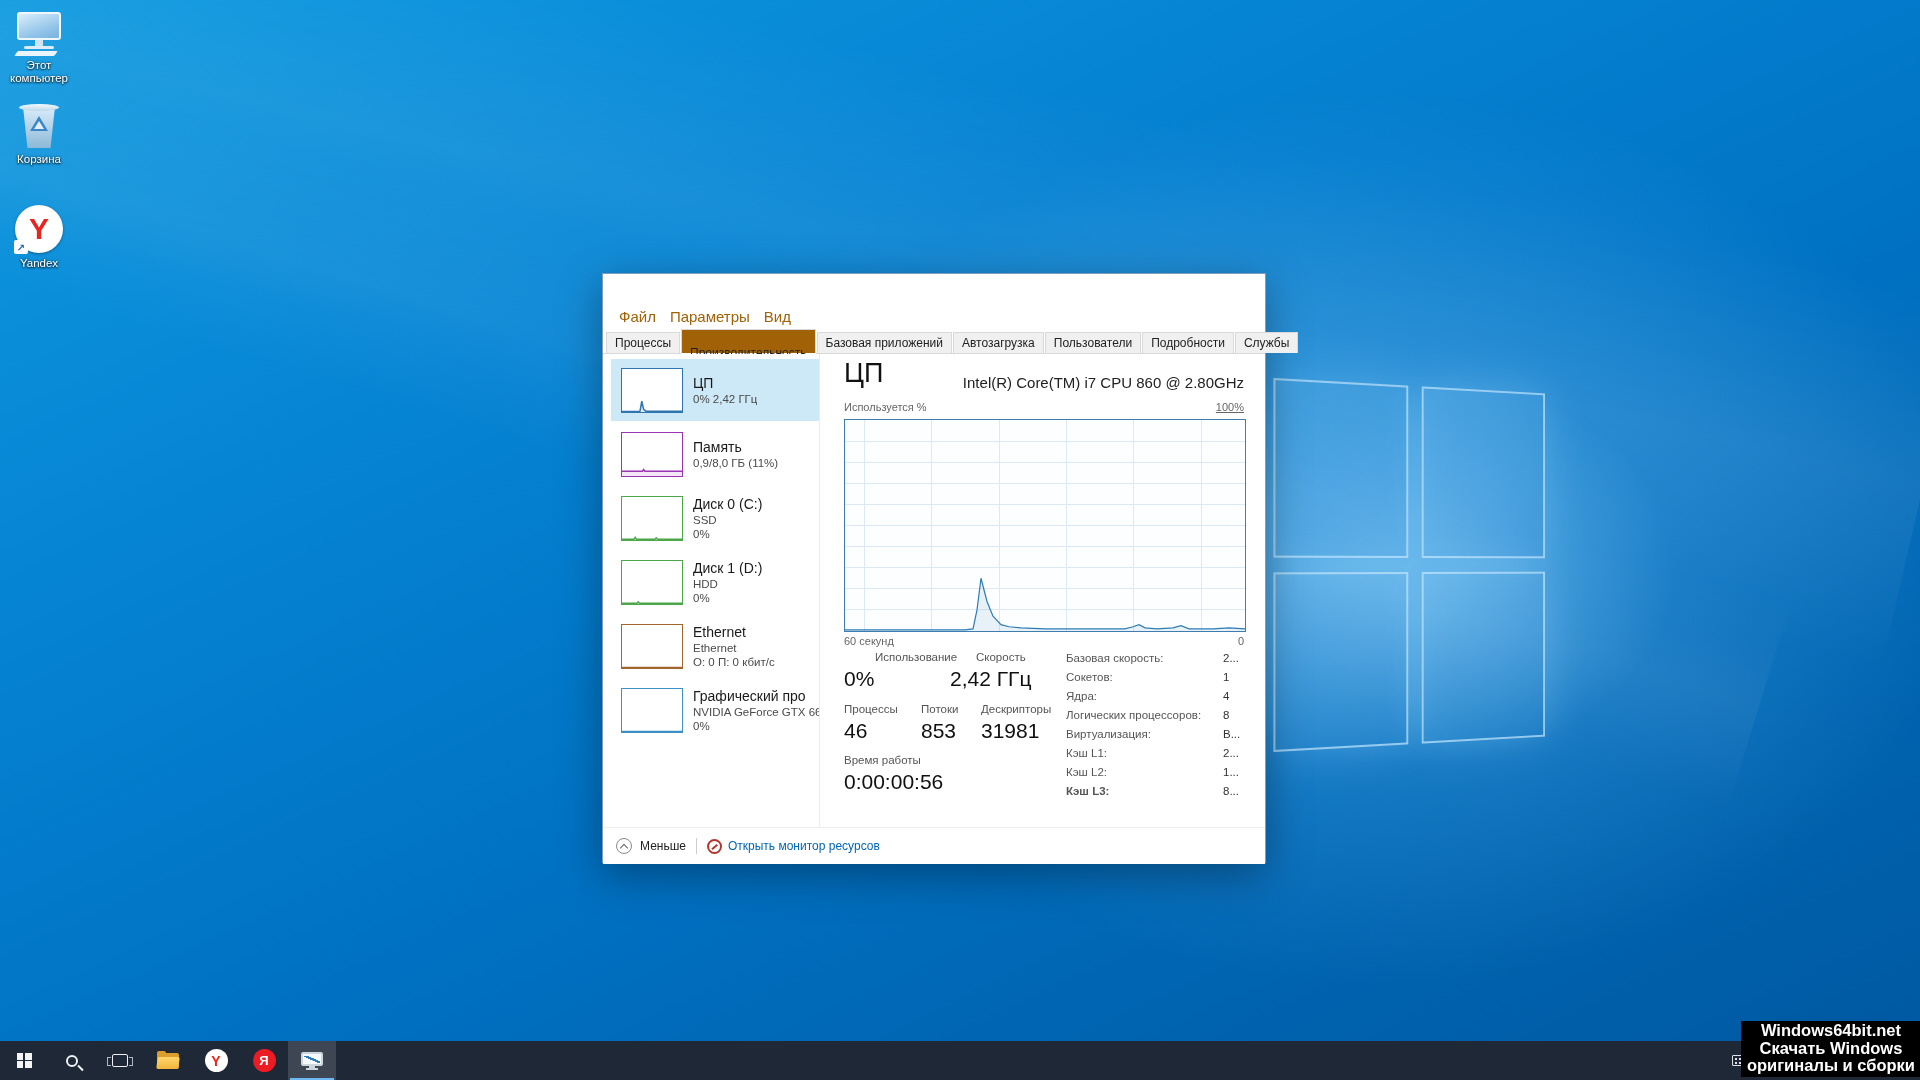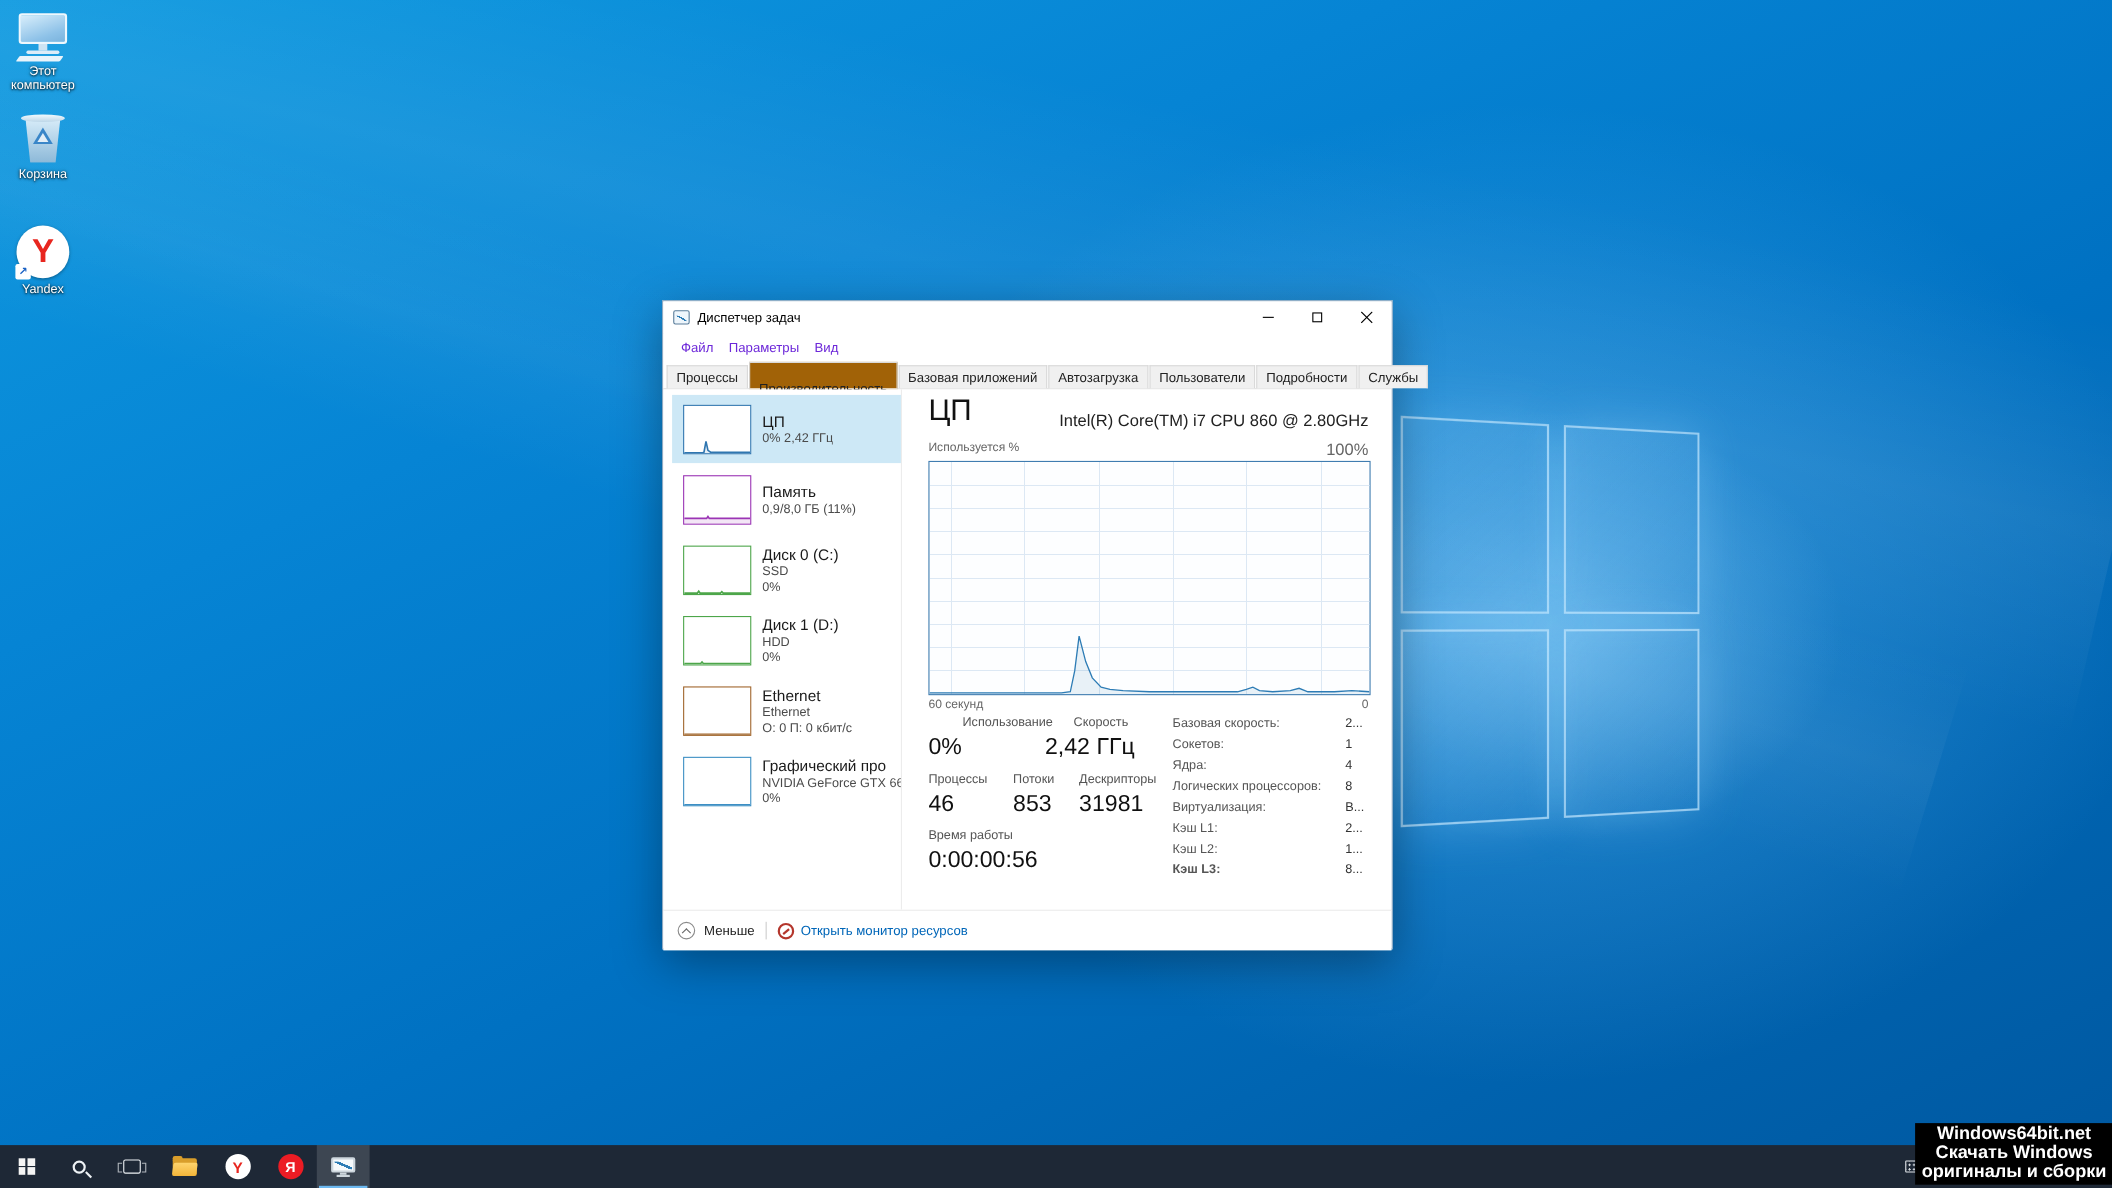--- a/index.html
+++ b/index.html
@@ -59,21 +59,21 @@
              background:#eef6fc; }
   .tb-icon:after { content:""; position:absolute; left:2px; bottom:2px; width:9px; height:5px;
              background:linear-gradient(to top right, transparent 45%, #2d7cb5 46%, #2d7cb5 60%, transparent 61%); }
   .tb-title { margin-left:7px; font-size:12px; color:#000; }
   .tb-btns { margin-left:auto; display:flex; height:100%; }
   .tb-btn { width:45px; height:100%; display:flex; align-items:center; justify-content:center; }
   .glyph-min { width:10px; height:1px; background:#000; }
   .glyph-max { width:9px; height:9px; border:1px solid #000; }
 
   .menubar { position:absolute; left:0; top:29px; width:100%; height:26px; background:#fff; display:flex; align-items:center; padding-left:9px; }
-  .menu-item { font-size:12px; color:#6d28d9; padding:4px 7px; }
+  .menu-item { font-size:15px; color:#a16207; padding:4px 7px; }
 
   .tabstrip { position:absolute; left:0; top:55px; width:100%; height:25px; display:flex; align-items:flex-end; padding-left:3px; border-bottom:1px solid #d9d9d9; background:#fff; }
   .tab { font-size:12px; color:#222; background:#f0f0f0; border:1px solid #d9d9d9; border-bottom:none; height:21px; padding:3px 8px 0 8px; margin-right:1px; white-space:nowrap; }
   .tab.active { background:#a16207; height:25px; padding-top:16px; margin-bottom:-1px; border-bottom:1px solid #fff; }
 
   .content { position:absolute; left:0; top:80px; width:100%; height:473px; background:#fff; }
   .v-sep { position:absolute; left:216px; top:0; width:1px; height:100%; background:#ececec; }
 
   
   .side-item { position:absolute; left:8px; width:208px; height:62px; display:flex; align-items:center; }
@@ -81,21 +81,21 @@
   .spark { width:62px; height:45px; margin-left:10px; background:#fff; border:1px solid #888; flex:none; }
   .spark svg { width:100%; height:100%; display:block; }
   .side-text { margin-left:10px; overflow:hidden; }
   .side-title { font-size:14px; color:#1a1a1a; line-height:17px; white-space:nowrap; }
   .side-sub { font-size:11.5px; color:#4a4a4a; line-height:14px; white-space:nowrap; }
 
   
   .main-heading { position:absolute; left:241px; top:84px; font-size:27px; color:#111; }
   .cpu-name { position:absolute; right:21px; top:100px; font-size:15px; color:#222; }
   .chart-toplabel { position:absolute; left:241px; top:127px; font-size:11px; color:#666; }
-  .chart-ymax { position:absolute; right:21px; top:127px; font-size:15px; color:#666; }
+  .chart-ymax { position:absolute; right:21px; top:127px; font-size:11px; color:#666;text-decoration:underline; }
   .chart-box { position:absolute; left:241px; top:145px; width:402px; height:213px; border:1px solid #3f7cb0; background:#fdfeff; }
   .chart-box svg { width:100%; height:100%; display:block; }
   .chart-xleft { position:absolute; left:241px; top:361px; font-size:11px; color:#666; }
   .chart-xright { position:absolute; right:21px; top:361px; font-size:11px; color:#666; }
 
   .stat-label { position:absolute; font-size:11.5px; color:#555; white-space:nowrap; }
   .stat-value { position:absolute; font-size:21px; color:#101010; white-space:nowrap; }
   .rstat-label { position:absolute; left:463px; font-size:11.5px; color:#555; white-space:nowrap; }
   .rstat-value { position:absolute; left:620px; font-size:11.5px; color:#333; white-space:nowrap; }
 
@@ -183,38 +183,20 @@
 <div class="dicon" style="left:0px; top:204px;">
   <div class="ya-art">
     <div class="ya-circle">Y</div>
     <div class="shortcut">↗</div>
   </div>
   <div class="lbl">Yandex</div>
 </div>
 
 <div class="tm-window">
 
-  <div class="titlebar">
-    <div class="tb-icon"></div>
-    <div class="tb-title">Диспетчер задач</div>
-    <div class="tb-btns">
-      <div class="tb-btn">
-          <span class="glyph-min"></span>
-        </div>
-      <div class="tb-btn">
-          <span class="glyph-max"></span>
-        </div>
-      <div class="tb-btn">
-        <svg width="11" height="11" viewBox="0 0 11 11">
-          <line x1="0.5" y1="0.5" x2="10.5" y2="10.5" stroke="#000" stroke-width="1.1"></line>
-          <line x1="10.5" y1="0.5" x2="0.5" y2="10.5" stroke="#000" stroke-width="1.1"></line>
-        </svg>
-      </div>
-    </div>
-  </div>
 
   <div class="menubar">
     <div class="menu-item">Файл</div>
     <div class="menu-item">Параметры</div>
     <div class="menu-item">Вид</div>
   </div>
 
   <div class="tabstrip">
     <div class="tab">Процессы</div>
     <div class="tab active">Производительность</div>

